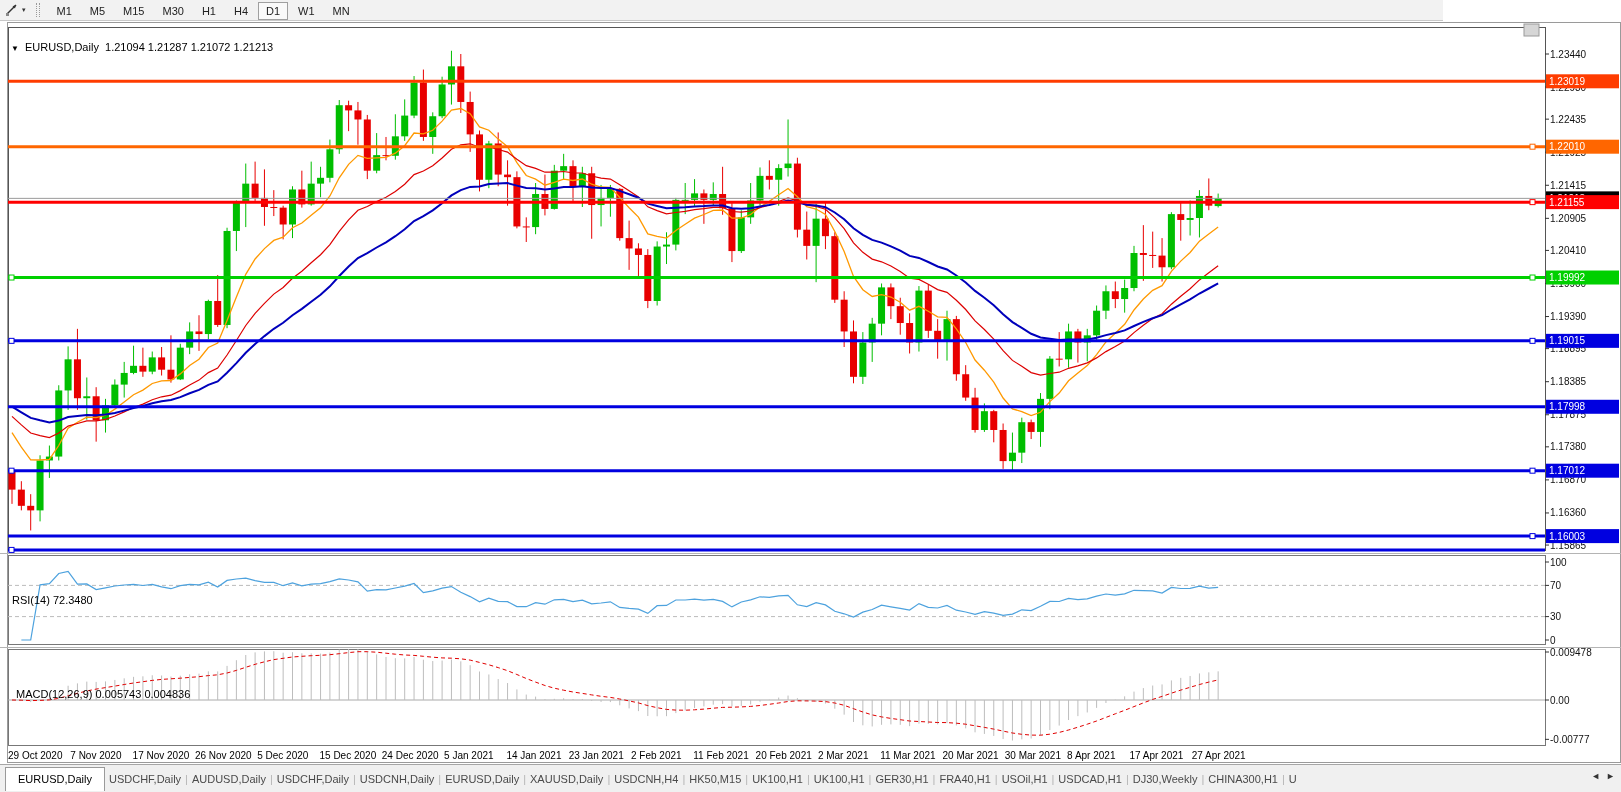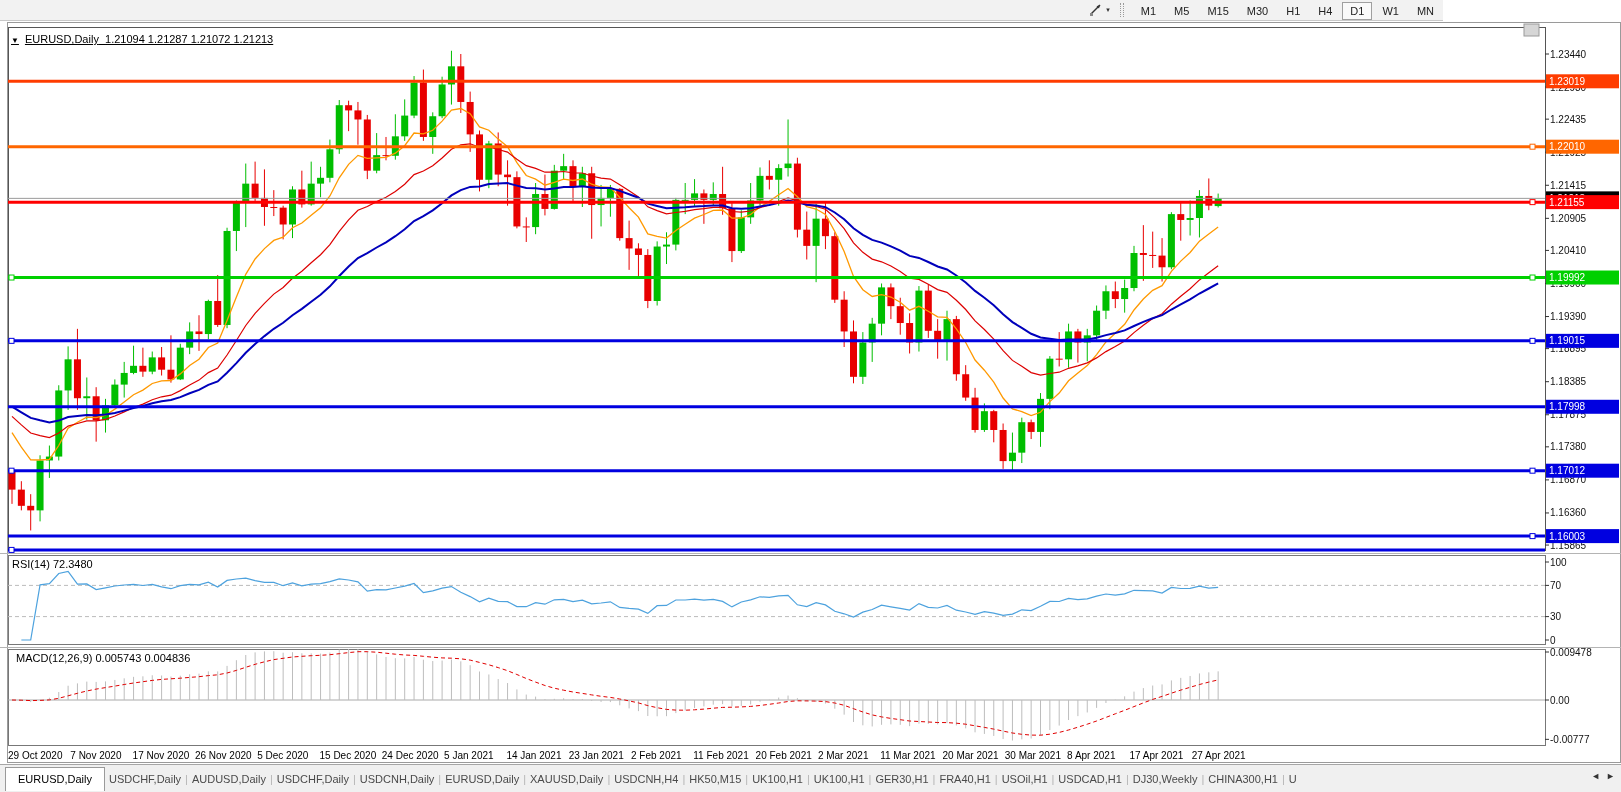--- a/index.html
+++ b/index.html
@@ -1,29 +1,29 @@
 <!DOCTYPE html>
 <html><head>
 <meta charset="utf-8">
 <style>
   html,body{margin:0;padding:0;width:1621px;height:792px;overflow:hidden;background:#fff;
     font-family:"Liberation Sans",sans-serif;-webkit-font-smoothing:none;}
   
   #toolbar{position:absolute;top:0;left:0;width:1443px;height:20px;background:#f2f2f2;
-    border-bottom:1px solid #c8c8c8;display:flex;align-items:center;justify-content:flex-end;}
+    border-bottom:1px solid #c8c8c8;display:flex;align-items:center;}
   .tool-icon{width:16px;height:14px;margin-left:4px;display:inline-block;}
   .caret{font-size:7px;color:#333;margin:0 4px 0 2px;}
   .grip{height:14px;border-left:1px dotted #9a9a9a;border-right:1px dotted #9a9a9a;width:2px;margin:0 8px 0 6px;}
   .tf-btn{font-size:11px;color:#222;padding:2px 7px;margin:0 1px;border:1px solid transparent;line-height:12px;}
   .tf-btn.active{background:#fafafa;border:1px solid #a0a0a0;}
   
   #chartwin{position:absolute;top:21px;left:0;width:1621px;height:743px;background:#fff;}
   #plot{position:absolute;top:0;left:0;}
-  .pane-label{position:absolute;font-size:11px;color:#000;white-space:pre;}
-  #title-row{position:absolute;top:12px;left:11px;font-size:11px;color:#000;white-space:pre;text-decoration:underline;}
+  .pane-label{position:absolute;font-size:11px;color:#000;white-space:pre;margin-top:36px;}
+  #title-row{position:absolute;top:20px;left:11px;font-size:11px;color:#000;white-space:pre;}
   #title-row .tri{font-size:8px;margin-right:6px;color:#000;}
   
   #tabbar{position:absolute;bottom:0;left:0;width:1621px;height:27px;background:#f0f0f0;
     border-top:1px solid #a6a6a6;display:flex;align-items:center;font-size:11px;color:#4a4a4a;
     white-space:nowrap;overflow:hidden;}
   .tab{padding:4px 4px;}
   .tab.active{background:#fff;border:1px solid #9a9a9a;border-bottom:none;color:#000;
     margin-left:5px;padding:5px 12px 6px 12px;}
   .tab-sep{color:#b4b4b4;}
   #tab-arrows{position:absolute;right:3px;top:6px;font-size:9px;color:#333;background:#f0f0f0;padding-left:6px;}

